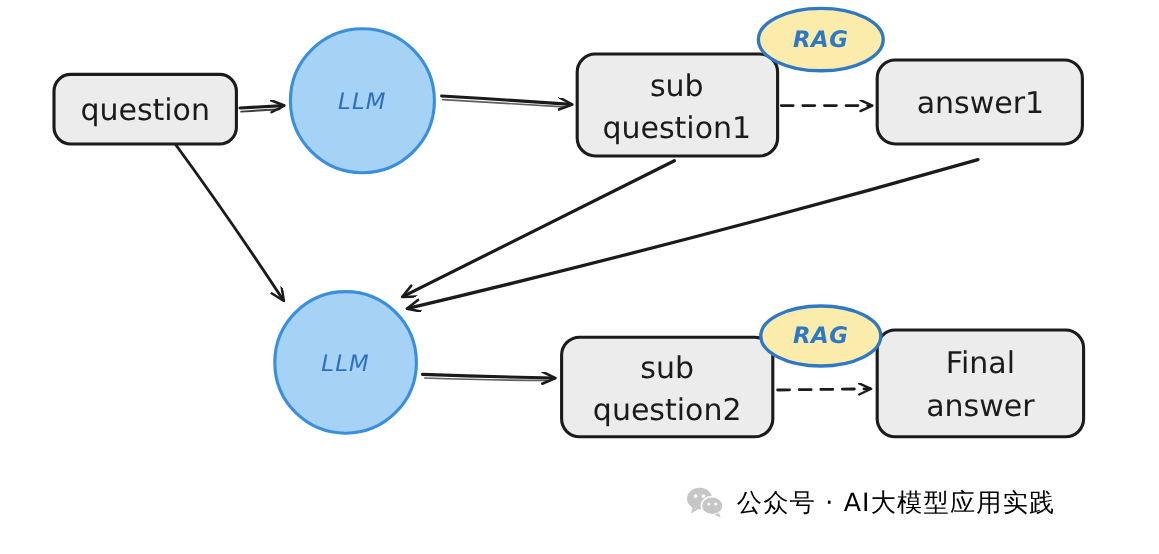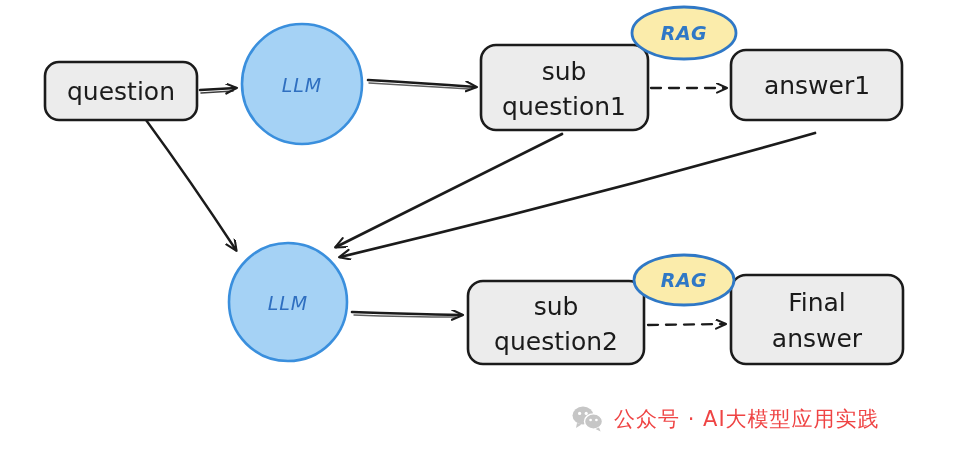--- a/index.html
+++ b/index.html
@@ -46,21 +46,21 @@
     fill: #2f78c6;
     font-style: italic;
     font-weight: 700;
     letter-spacing: 0.5px;
   }
   .watermark {
     position: absolute;
     display: flex;
     align-items: center;
     gap: 10px;
-    color: #ef4444;
+    color: #000000;
     font-family: "DejaVu Sans", sans-serif;
     font-size: 21px;
     letter-spacing: 1px;
     white-space: nowrap;
     user-select: none;
   }
   .watermark-icon {
     display: block;
     width: 32px;
     height: 28px;

